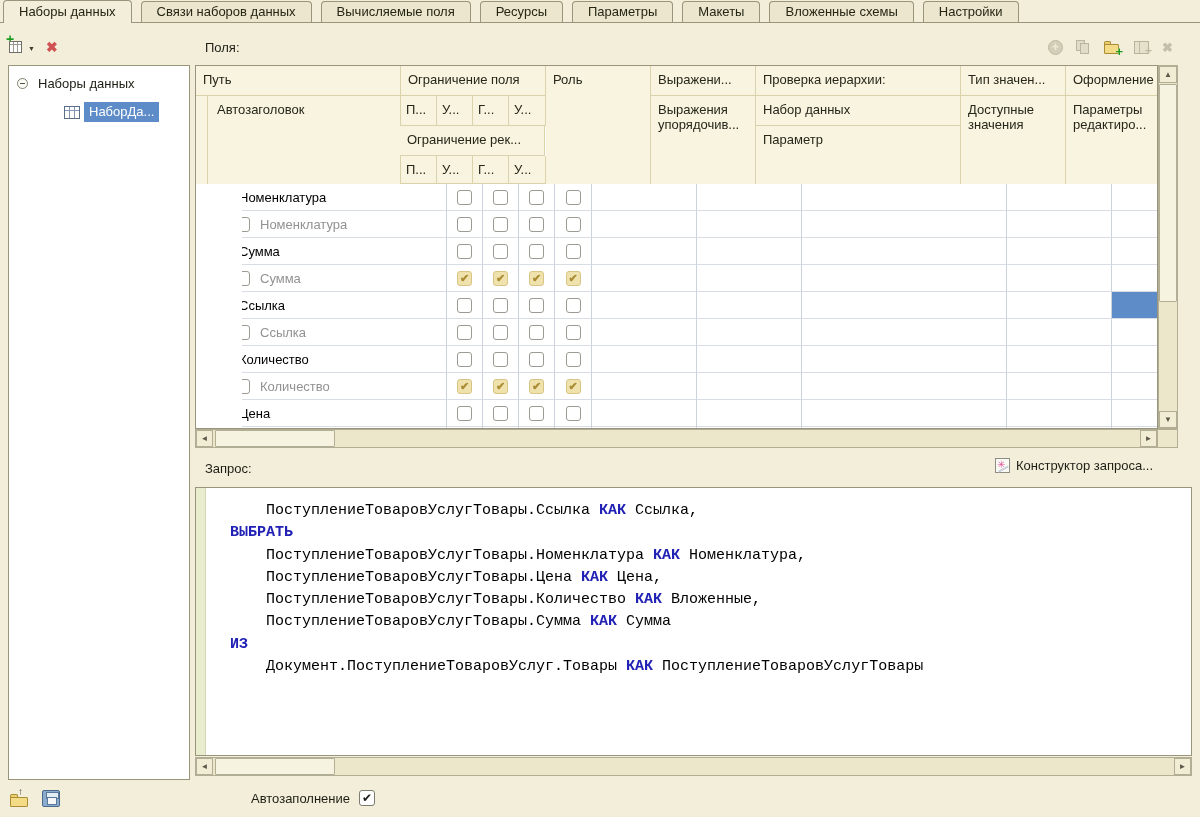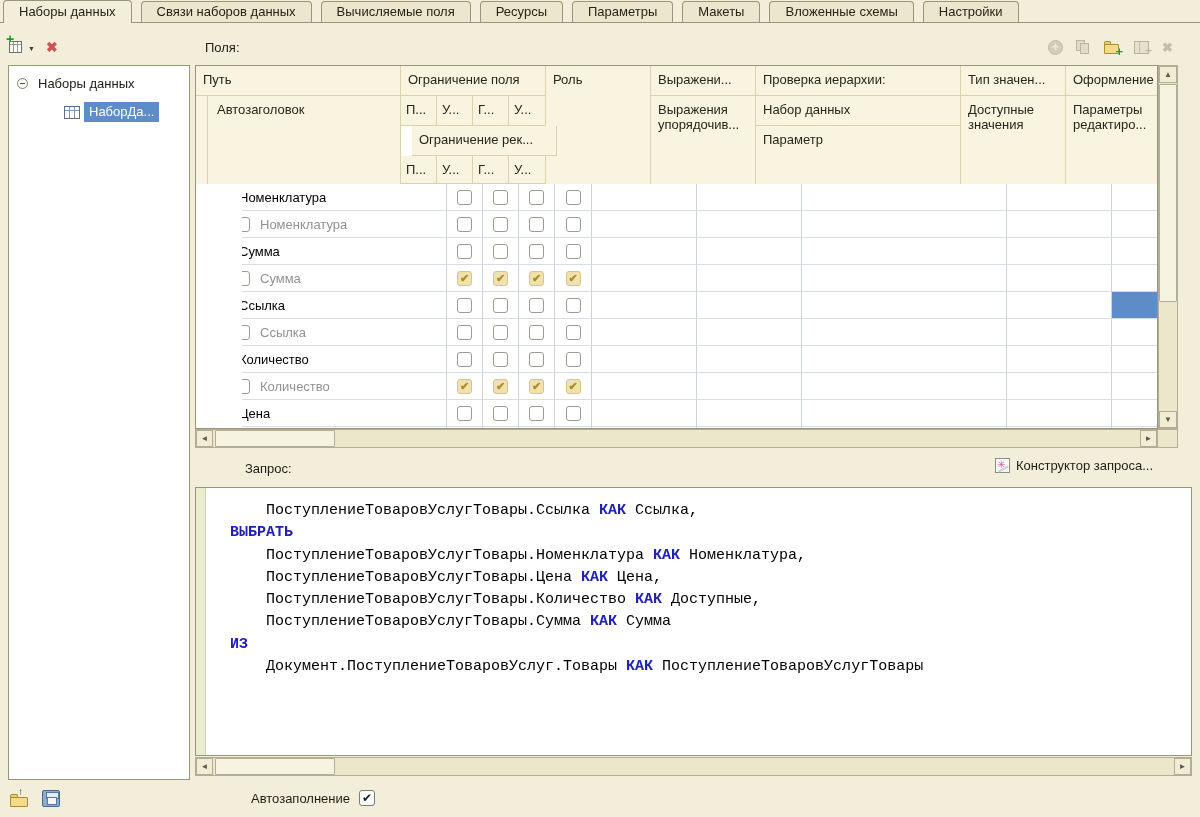--- a/index.html
+++ b/index.html
@@ -103,21 +103,21 @@
   
   .sb-btn { position:absolute; background:#f1ecd4; border:1px solid #b2ae95; color:#5c594c;
     font-size:8px; display:flex; align-items:center; justify-content:center; cursor:pointer; }
   .sb-thumb { position:absolute; background:#f7f3e1; border:1px solid #b2ae95; border-radius:1px; cursor:pointer; }
   #v-scroll { position:absolute; left:1158px; top:65px; width:20px; height:364px; background:#ece6cb; border:1px solid #b2ae95; }
   #h-scroll-fields { position:absolute; left:195px; top:429px; width:963px; height:19px; background:#ece6cb; border:1px solid #b2ae95; }
   #scroll-corner { position:absolute; left:1158px; top:429px; width:20px; height:19px; background:#ece6cb; border:1px solid #b2ae95; border-left:none; }
   #h-scroll-query { position:absolute; left:195px; top:757px; width:997px; height:19px; background:#ece6cb; border:1px solid #b2ae95; }
 
   
-  #query-label { position:absolute; left:205px; top:461px;margin-left:40px; }
+  #query-label { position:absolute; left:205px; top:461px; }
   #query-designer-btn { position:absolute; left:995px; top:458px; display:flex; gap:6px; align-items:center; cursor:pointer; color:#1f1f16; }
   .qd-ico { width:15px; height:15px; background:#fbfbf6; border:1px solid #8d8d85; position:relative; }
   .qd-ico:before { content:"✳"; position:absolute; left:1px; top:0px; font-size:10px; color:#e0559c; }
   .qd-ico:after { content:""; position:absolute; left:2px; top:9px; width:11px; height:2px; background:#c8ced8; transform:rotate(-28deg); }
   #query-box { position:absolute; left:195px; top:487px; width:997px; height:269px;
     background:#fff; border:1px solid #98957a; overflow:hidden; }
   #query-gutter { position:absolute; left:0; top:0; bottom:0; width:10px; background:#e9eccd; border-right:1px solid #d4d7b4; }
   #query-code { position:absolute; left:34px; top:12px; font-family:"Liberation Mono", monospace;
     font-size:15px; line-height:22.3px; color:#000; }
   .q-line { white-space:pre; }
@@ -208,21 +208,21 @@
 
     <div class="hc nob" style="left:0;top:30px;width:205px;height:88px;padding:0">
       <div class="guide" style="padding-top:6px;margin-left:11px">Автозаголовок</div>
     </div>
     <div id="cb-head-b" style="position:absolute;left:205px;top:30px">
         <div class="hc" style="position: relative; float: left; width: 36px; height: 30px; padding-left: 5px;">П...</div>
         <div class="hc" style="position: relative; float: left; width: 36px; height: 30px; padding-left: 5px;">У...</div>
         <div class="hc" style="position: relative; float: left; width: 36px; height: 30px; padding-left: 5px;">Г...</div>
         <div class="hc" style="position: relative; float: left; width: 37px; height: 30px; padding-left: 5px;">У...</div>
       </div>
-    <div class="hc" style="left:216px;top:60px;width:145px;height:30px">Ограничение рек...</div>
+    <div class="hc" style="left:204px;top:60px;width:145px;height:30px">Ограничение рек...</div>
     <div id="cb-head-d" style="position:absolute;left:205px;top:90px">
         <div class="hc" style="position: relative; float: left; width: 36px; height: 28px; padding-left: 5px;">П...</div>
         <div class="hc" style="position: relative; float: left; width: 36px; height: 28px; padding-left: 5px;">У...</div>
         <div class="hc" style="position: relative; float: left; width: 36px; height: 28px; padding-left: 5px;">Г...</div>
         <div class="hc" style="position: relative; float: left; width: 37px; height: 28px; padding-left: 5px;">У...</div>
       </div>
     <div class="hc nob" style="left:455px;top:30px;width:105px;height:88px">Выражения упорядочив...</div>
     <div class="hc" style="left:560px;top:30px;width:205px;height:30px">Набор данных</div>
     <div class="hc nob" style="left:560px;top:60px;width:205px;height:58px">Параметр</div>
     <div class="hc nob" style="left:765px;top:30px;width:105px;height:88px">Доступные значения</div>
@@ -463,21 +463,21 @@
     <span class="qd-ico"></span>
     <span>Конструктор запроса...</span>
   </div>
   <div id="query-box">
     <div id="query-gutter"></div>
     <div id="query-code">
         <div class="q-line"><span>    ПоступлениеТоваровУслугТовары.Ссылка </span><span class="kw">КАК</span><span> Ссылка,</span></div>
         <div class="q-line"><span class="kw">ВЫБРАТЬ</span></div>
         <div class="q-line"><span>    ПоступлениеТоваровУслугТовары.Номенклатура </span><span class="kw">КАК</span><span> Номенклатура,</span></div>
         <div class="q-line"><span>    ПоступлениеТоваровУслугТовары.Цена </span><span class="kw">КАК</span><span> Цена,</span></div>
-        <div class="q-line"><span>    ПоступлениеТоваровУслугТовары.Количество </span><span class="kw">КАК</span><span> Доступные,</span></div>
+        <div class="q-line"><span>    ПоступлениеТоваровУслугТовары.Количество </span><span class="kw">КАК</span><span> Вложенные,</span></div>
         <div class="q-line"><span>    ПоступлениеТоваровУслугТовары.Сумма </span><span class="kw">КАК</span><span> Сумма</span></div>
         <div class="q-line"><span class="kw">ИЗ</span></div>
         <div class="q-line"><span>    Документ.ПоступлениеТоваровУслуг.Товары </span><span class="kw">КАК</span><span> ПоступлениеТоваровУслугТовары</span></div>
       </div>
   </div>
   <div id="h-scroll-query">
     <span class="sb-btn arrow-l" style="left:0;top:0;width:17px;height:17px"></span>
     <span class="sb-thumb" style="left:19px;top:0;width:120px;height:17px"></span>
     <span class="sb-btn arrow-r" style="right:0;top:0;width:17px;height:17px"></span>
   </div>

